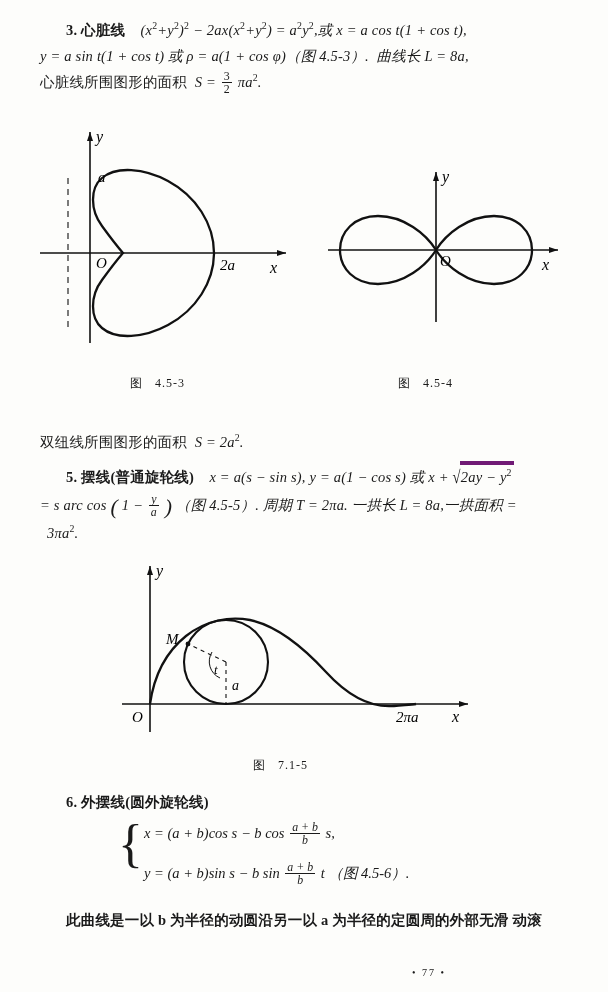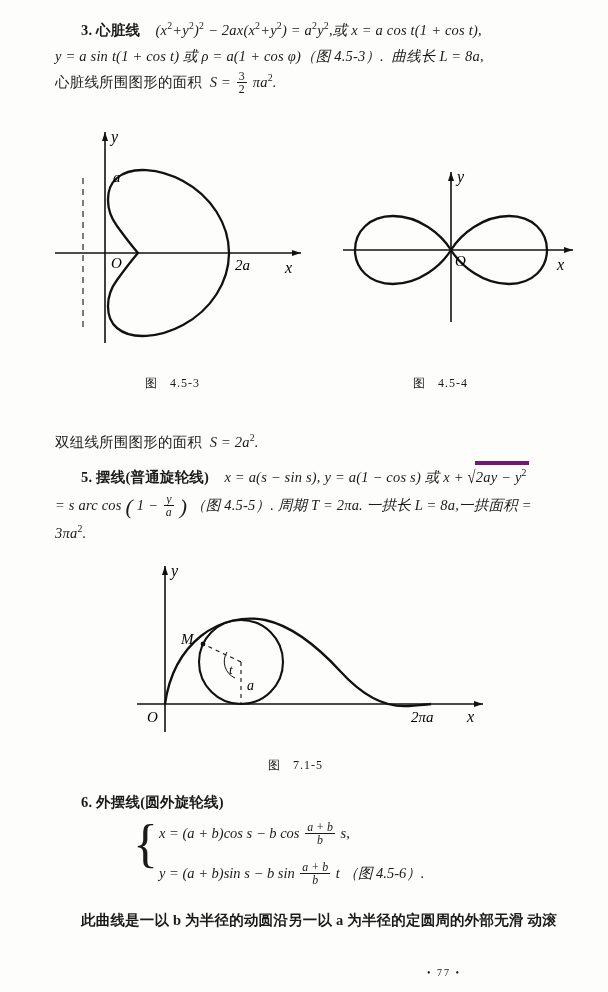--- a/index.html
+++ b/index.html
@@ -4,21 +4,21 @@
 <style>
   html,body{margin:0;padding:0;}
   body{
     width:608px;height:992px;
     background:#fdfdfb;
     font-family:"Liberation Serif", serif;
     color:#1a1a1a;
     position:relative;
     overflow:hidden;
   }
-  .page{position:relative;width:480px;height:992px;margin-left:15px;}
+  .page{position:relative;width:480px;height:992px;}
 
   .para{
     position:absolute;
     font-size:14.5px;
     line-height:1.72;
     letter-spacing:0.2px;
   }
   .ind{display:inline-block;width:26px;}
   .b{font-weight:bold;}
   .math{font-family:"Liberation Serif", serif;font-style:italic;}
@@ -158,21 +158,21 @@
     <span class="math">= s arc cos</span>
     <span class="math" style="font-size:1.5em;vertical-align:-4px;">(</span>
     <span class="math">1 −</span>
     <span class="frac">
       <span class="num math">y</span>
       <span class="den math">a</span>
     </span>
     <span class="math" style="font-size:1.5em;vertical-align:-4px;">)</span>
     <span class="math">（图 4.5-5）. 周期 T = 2πa. 一拱长 L = 8a,一拱面积 =</span>
   </div>
-  <div class="para math" style="left:40px;top:521px;width:545px;">
+  <div class="para math" style="left:47px;top:521px;width:545px;">
     3πa<sup>2</sup>.
   </div>
 
   <div class="fig" style="left:108px;top:556px;">
     <svg width="380" height="190" viewBox="0 0 380 190">
 
       <line x1="14" y1="148" x2="360" y2="148" stroke="#111" stroke-width="1.6"></line>
       <line x1="42" y1="10" x2="42" y2="176" stroke="#111" stroke-width="1.6"></line>
       <polygon points="360,148 351,145 351,151" fill="#111"></polygon>
       <polygon points="42,10 39,19 45,19" fill="#111"></polygon>

